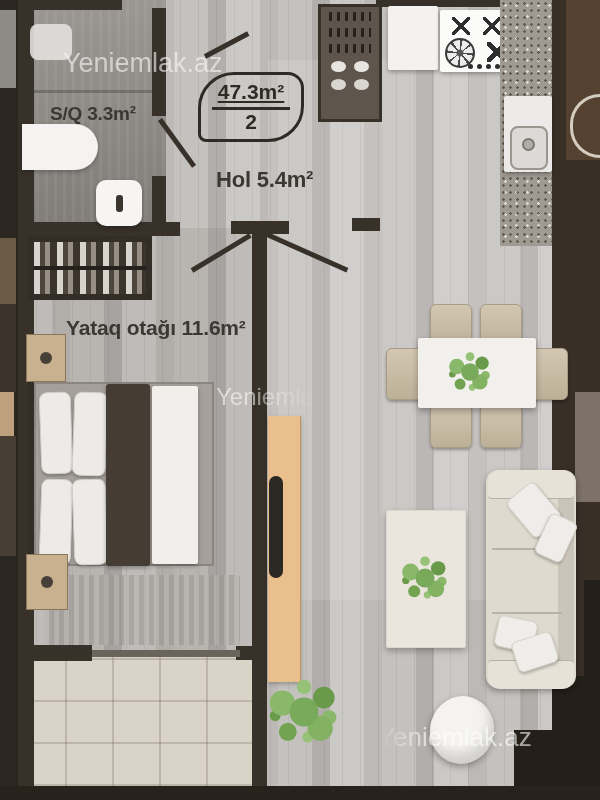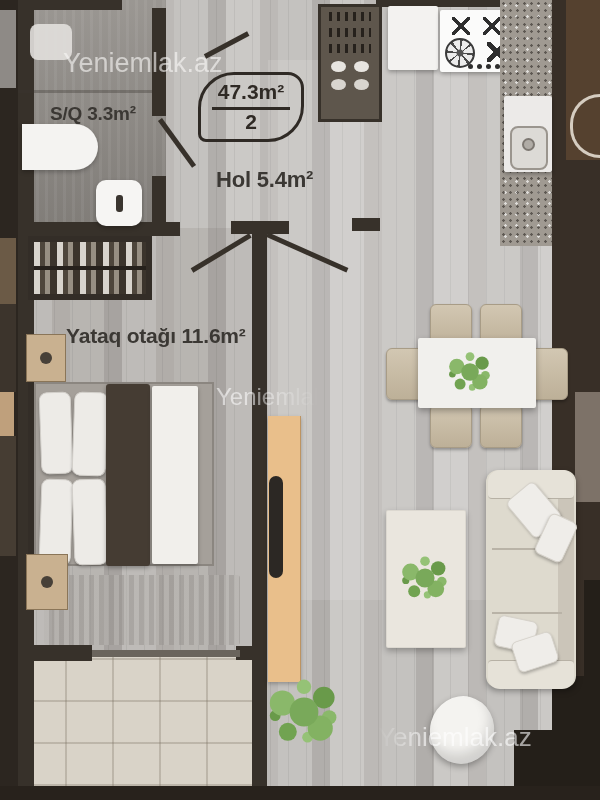--- a/index.html
+++ b/index.html
@@ -18,21 +18,21 @@
       linear-gradient(180deg, rgba(255,255,255,.10), rgba(0,0,0,.10));}
   .floor-tile{position:absolute;background:#d9d3c8;
     background-image:
       repeating-linear-gradient(90deg, rgba(115,105,90,.28) 0 2px, transparent 2px 47px),
       repeating-linear-gradient(0deg, rgba(115,105,90,.28) 0 2px, transparent 2px 42px);}
   .label{position:absolute;font-weight:700;color:#3b3834;letter-spacing:-0.2px;white-space:nowrap;}
   .wm{position:absolute;color:rgba(248,247,245,.62);font-weight:400;white-space:nowrap;}
   .badge{position:absolute;border:3px solid #2f2a25;border-radius:36px 16px 36px 8px;
          display:flex;flex-direction:column;align-items:center;justify-content:center;}
   .badge .num{font-weight:700;color:#2f2a25;font-size:21px;line-height:1.15;}
-  .badge .frac{border-bottom:3px solid #2f2a25;padding:0 6px 2px 6px;}
+  .badge .frac{border-bottom:3px solid #2f2a25;padding:0 6px 2px 6px;text-decoration:underline;}
   .pillow{position:absolute;background:#edebe7;border:1px solid #d2cfca;border-radius:8px;
           box-shadow:0 2px 3px rgba(0,0,0,.25);}
   .chair{position:absolute;background:linear-gradient(180deg,#d2c7b2,#bdb098);
          border:1px solid #a89c86;border-radius:6px;box-shadow:0 2px 3px rgba(0,0,0,.3);}
   .nstand{position:absolute;background:#c9b190;border:1px solid #8a7558;}
   .knob{position:absolute;width:12px;height:12px;border-radius:50%;background:#474038;}
   .plant{position:absolute;width:16px;height:16px;border-radius:50%;background:#79a95a;
     box-shadow:-12px -5px 0 -1px #8ab86a,11px -8px 0 -2px #699a4a,9px 9px 0 -1px #83b262,
       -9px 11px 0 -3px #71a351,0 -14px 0 -4px #95c276,-16px 2px 0 -5px #699a4a,
       14px 3px 0 -4px #8ab86a,2px 14px 0 -5px #95c276;}
@@ -204,20 +204,20 @@
   <div class="plant" style="left:296px;top:704px;transform:scale(1.8);"></div>
   <div class="abs" style="left:430px;top:696px;width:64px;height:68px;background:#f4f3f0;border-radius:50%;
        transform:rotate(15deg);box-shadow:inset -7px -9px 12px rgba(0,0,0,.14),0 3px 6px rgba(0,0,0,.3);"></div>
 
   <div class="wm" style="left:63px;top:48px;font-size:27px;">Yeniemlak.az</div>
   <div class="wm fadeR" style="left:216px;top:383px;font-size:24px;color:rgba(255,255,255,.55);">Yeniemlak.az</div>
   <div class="wm fadeL" style="left:378px;top:722px;font-size:26px;color:rgba(255,255,255,.6);">Yeniemlak.az</div>
 
   <div class="label" style="left:50px;top:103px;font-size:19px;">S/Q 3.3m²</div>
   <div class="label" style="left:216px;top:167px;font-size:22px;text-align:center;">Hol 5.4m²</div>
-  <div class="label" style="left:66px;top:324px;font-size:21px;">Yataq otağı 11.6m²</div>
+  <div class="label" style="left:66px;top:316px;font-size:21px;">Yataq otağı 11.6m²</div>
 
   <div class="badge" style="left:198px;top:72px;width:100px;height:64px;">
     <div class="num frac">47.3m²</div>
     <div class="num">2</div>
   </div>
 
 </div>
 
 </body></html>

